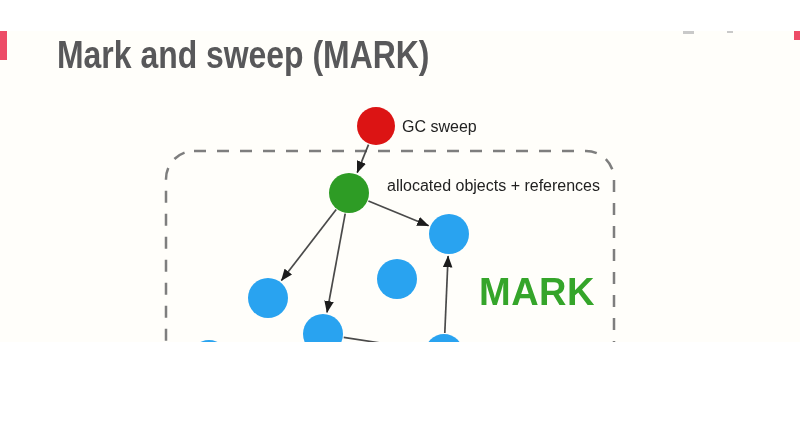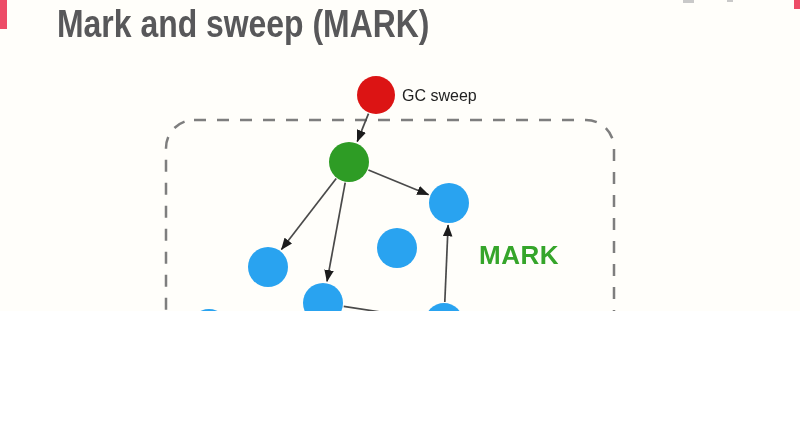--- a/index.html
+++ b/index.html
@@ -3,20 +3,21 @@
 <meta charset="utf-8">
 <style>
   html, body { margin: 0; padding: 0; }
   .slide {
     position: relative;
     width: 800px;
     height: 311px;
     background: var(--background, #fffefa);
     overflow: hidden;
     font-family: "Liberation Sans", sans-serif;
+    margin-top: 31px;
   }
   .page-title {
     position: absolute;
     left: 57px;
     top: 3px;
     margin: 0;
     font-family: "Liberation Sans", sans-serif;
     font-size: 38px;
     font-weight: bold;
     letter-spacing: 0px;
@@ -34,21 +35,21 @@
     position: absolute;
     color: var(--label-text, #222);
     font-size: 16px;
     white-space: nowrap;
   }
   .gc-root-label   { left: 402px; top: 87px; }
   .allocated-label { left: 387px; top: 146px; }
   .mark-label {
     left: 479px;
     top: 240px;
-    font-size: 26px;
+    font-size: 38px;
     font-weight: bold;
     letter-spacing: 0.5px;
     color: var(--mark-text, #35a52a);
     text-align: right;
   }
   .decoration {
     position: absolute;
   }
 </style>
 </head>
@@ -82,20 +83,21 @@
         <circle cx="397" cy="248" r="20" fill="#29a3f0"></circle>
         <circle cx="449" cy="203" r="20" fill="#29a3f0"></circle>
         <circle cx="444" cy="322" r="19" fill="#29a3f0"></circle>
         <circle cx="209" cy="328" r="19" fill="#29a3f0"></circle>
         <circle cx="274" cy="364" r="20" fill="#29a3f0"></circle>
       </g>
   </svg>
 
   <div class="label gc-root-label">GC sweep</div>
 
+  <div class="label allocated-label">allocated objects + references</div>
 
   <div class="label mark-label">MARK</div>
 
   <div id="decorations">
       <div class="decoration" style="left: 0px; top: 0px; width: 7px; height: 29px; background: rgb(237, 76, 103);"></div>
       <div class="decoration" style="left: 0px; top: 391px; width: 10px; height: 32px; background: rgb(237, 76, 103);"></div>
       <div class="decoration" style="left: 756px; top: 407px; width: 44px; height: 16px; background: rgb(237, 76, 103);"></div>
       <div class="decoration" style="left: 794px; top: 0px; width: 6px; height: 9px; background: rgb(237, 76, 103);"></div>
       <div class="decoration" style="left: 683px; top: 0px; width: 11px; height: 3px; background: rgb(201, 201, 201);"></div>
       <div class="decoration" style="left: 727px; top: 0px; width: 6px; height: 2px; background: rgb(201, 201, 201);"></div>

